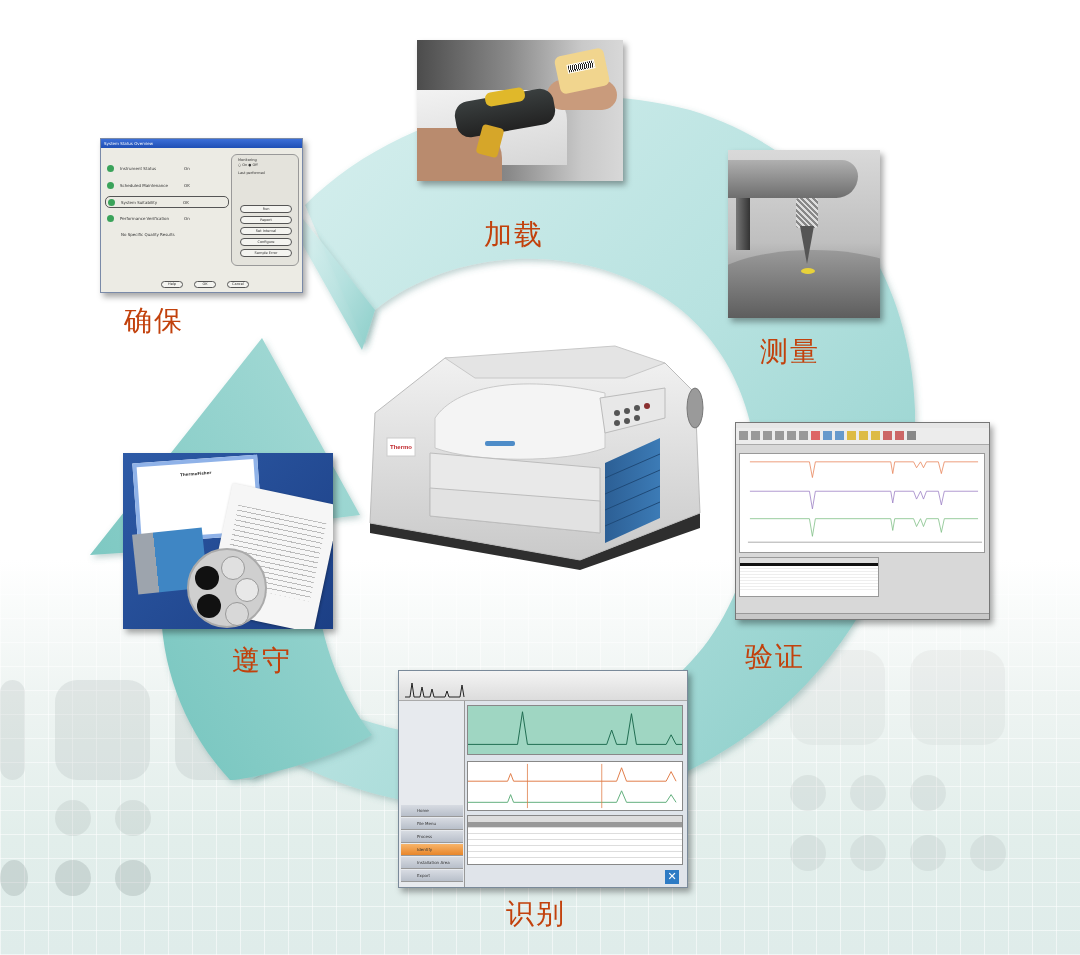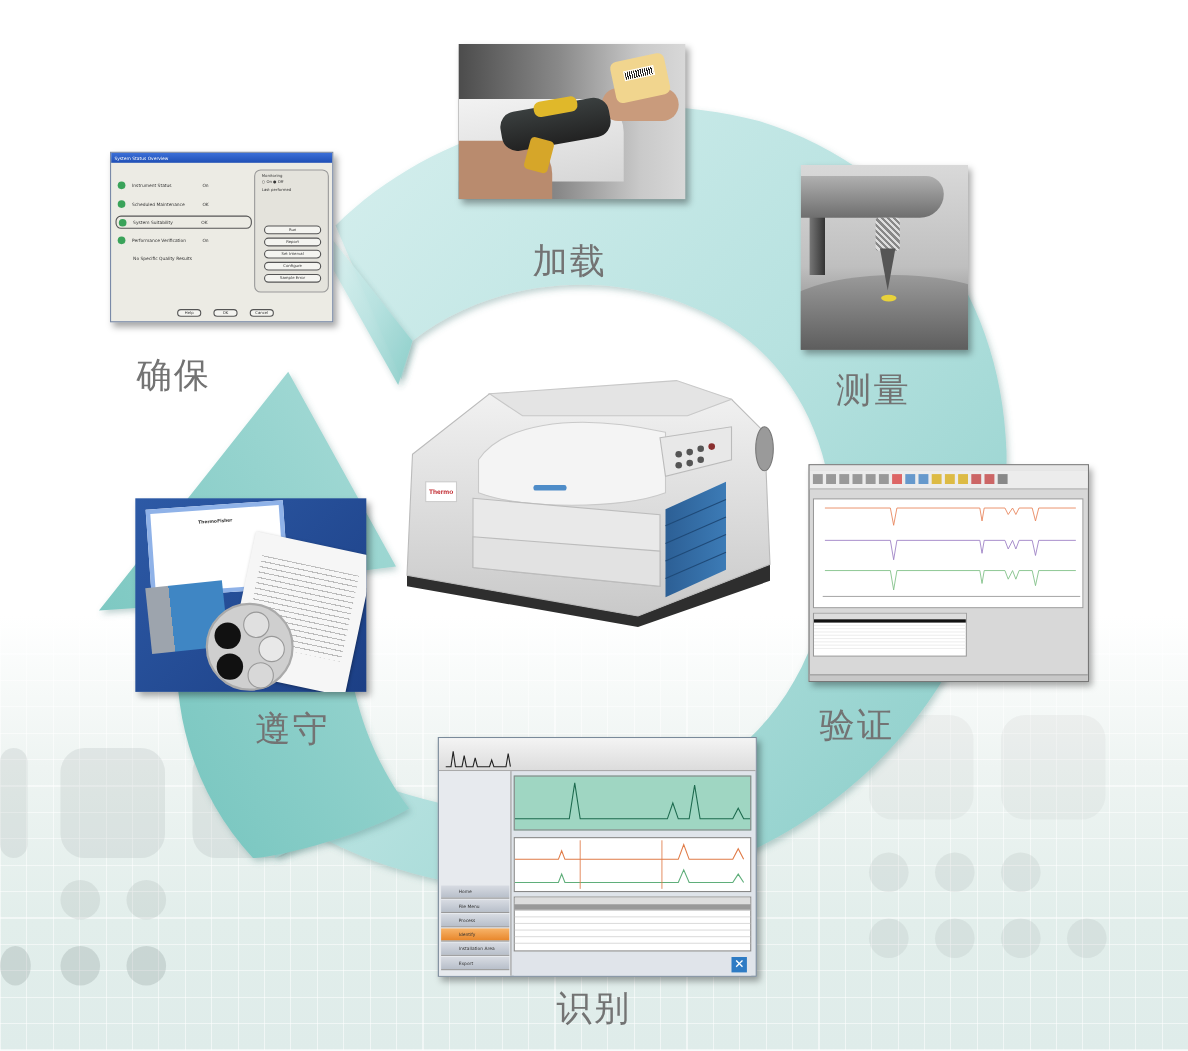--- a/index.html
+++ b/index.html
@@ -15,21 +15,21 @@
   }
   .tile { position: absolute; border-radius: 22px; background: rgba(150,160,160,0.18); }
   .dot { position: absolute; border-radius: 50%; background: rgba(120,130,130,0.22); }
 
   svg.ring { position: absolute; left: 0; top: 0; width: 1080px; height: 955px; }
 
   
   .thumb { position: absolute; box-shadow: 3px 4px 6px rgba(0,0,0,0.35); overflow: hidden; }
 
   
-  .step-label { position: absolute; font-size: 32px; color: #737373; letter-spacing: 2px; }
+  .step-label { position: absolute; font-size: 28px; color: #c2410c; letter-spacing: 2px; }
 
   
   .dlg { left: 100px; top: 138px; width: 203px; height: 155px; background: #ecebe4; border: 1px solid #7a8aa8; }
   .dlg-title { height: 9px; background: linear-gradient(180deg,#3b6fd8,#1f4fb5); color: #fff; font-size: 4px; padding-left: 3px; line-height: 9px; }
   .dlg-row { position: absolute; left: 6px; font-size: 4px; color: #333; height: 12px; line-height: 12px; }
   .dlg-row .chk { display: inline-block; width: 7px; height: 7px; border-radius: 50%; background: #3aa35a; vertical-align: middle; margin-right: 6px; }
   .dlg-row .val { position: absolute; left: 77px; }
   .dlg-row.sel { left: 4px; width: 124px; border: 1px solid #555; border-radius: 5px; padding-left: 2px; }
   .dlg-panel { position: absolute; left: 130px; top: 15px; width: 68px; height: 112px; border: 1px solid #999; border-radius: 6px; background: #e4e3dc; }
   .dlg-panel .lbl { font-size: 3.5px; color: #333; padding: 3px 6px 0; }
@@ -188,21 +188,21 @@
     <div class="dlg-btn" style="top:50px">Run</div>
     <div class="dlg-btn" style="top:61px">Report</div>
     <div class="dlg-btn" style="top:72px">Set Interval</div>
     <div class="dlg-btn" style="top:83px">Configure</div>
     <div class="dlg-btn" style="top:94px">Sample Error</div>
   </div>
   <div class="dlg-bbtn" style="left:60px">Help</div>
   <div class="dlg-bbtn" style="left:93px">OK</div>
   <div class="dlg-bbtn" style="left:126px">Cancel</div>
 </div>
-<div class="step-label" style="left:124px;top:320px">确保</div>
+<div class="step-label" style="left:124px;top:302px">确保</div>
 
 <div class="thumb photo-load">
   <div class="sleeve"></div>
   <div class="hand"></div>
   <div class="hand2"></div>
   <div class="scanner"></div>
   <div class="scanner-y"></div>
   <div class="grip"></div>
   <div class="bag"></div>
   <div class="barcode"></div>

